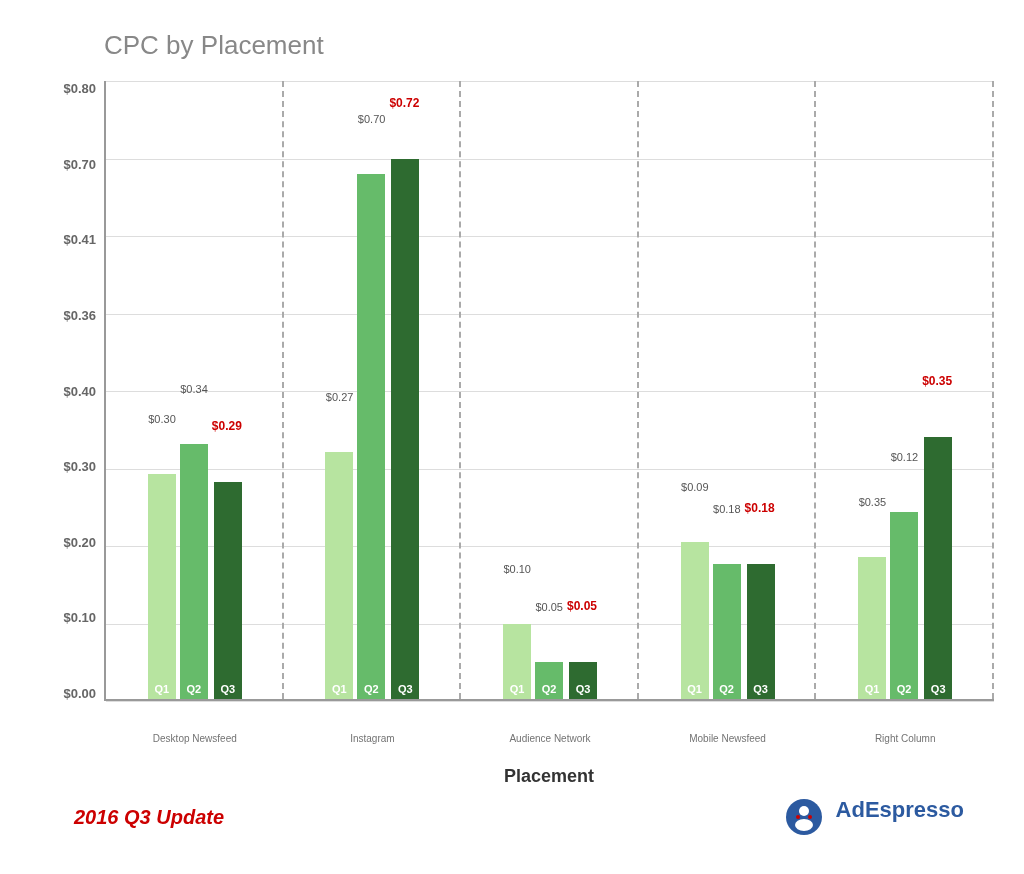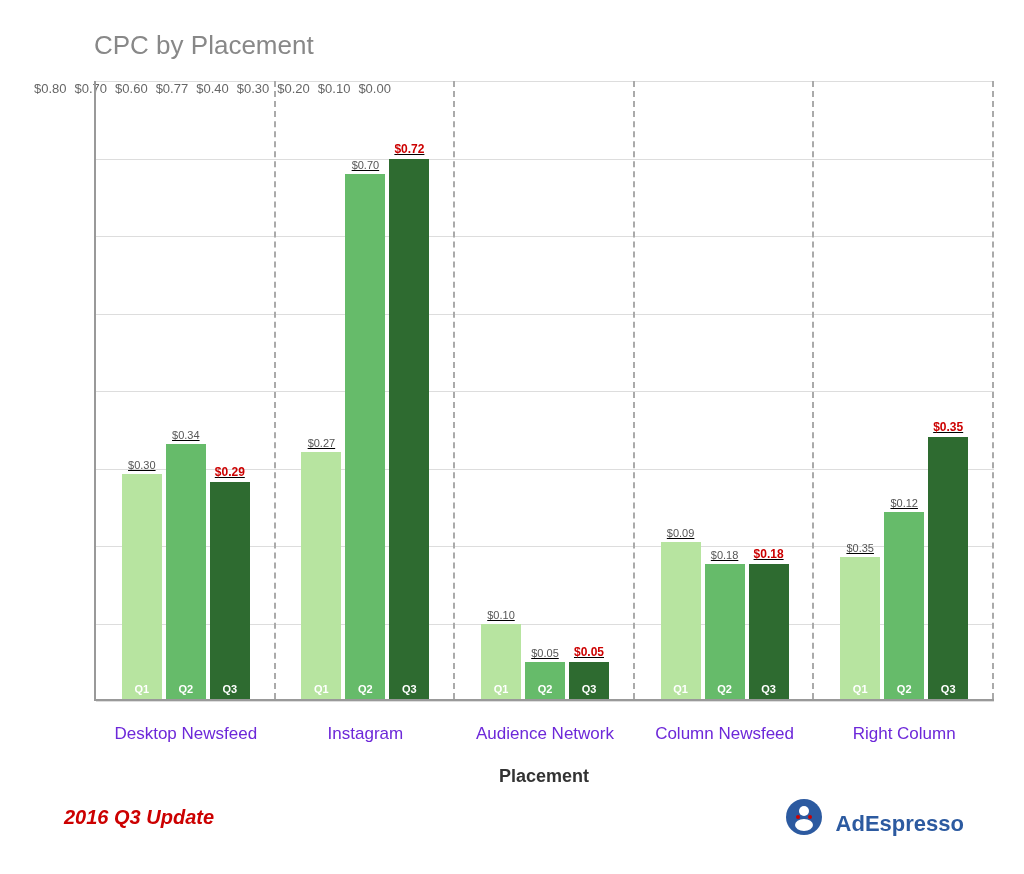--- a/index.html
+++ b/index.html
@@ -8,21 +8,21 @@
       font-family: 'Arial', sans-serif;
       width: 1024px;
       height: 874px;
       overflow: hidden;
     }
     .chart-container {
       width: 1024px;
       height: 874px;
       background: #fff;
       position: relative;
-      padding: 30px 30px 80px 34px;
+      padding: 30px 30px 80px 44px;
     }
     .chart-title {
       font-size: 26px;
       color: #888;
       font-weight: 400;
       margin-bottom: 20px;
       margin-left: 60px;
     }
     .chart-area {
       display: flex;
@@ -30,22 +30,23 @@
       height: 620px;
       margin-left: 60px;
     }
     .y-axis {
       position: absolute;
       left: -60px;
       top: 0;
       bottom: 0;
       width: 60px;
       display: flex;
-      flex-direction: row;
+      flex-direction: column;
       justify-content: space-between;
+      font-weight: bold;
     }
     .y-label {
       font-size: 13px;
       color: #666;
       text-align: right;
       padding-right: 8px;
     }
     .grid-and-bars {
       flex: 1;
       position: relative;
@@ -89,27 +90,27 @@
       border-right: 2px dashed #aaa;
     }
     .bar-set {
       display: flex;
       align-items: flex-end;
       gap: 4px;
     }
     .bar-wrapper {
       display: flex;
       flex-direction: column;
-      align-items: center;
-      position: relative;
-      text-decoration: underline;
+      align-items: flex-end;
+      position: relative;
     }
     .bar {
-      width: 40px;
-      position: relative;
+      width: 28px;
+      position: relative;
+      margin-top: 46px;
     }
     .bar-label {
       font-size: 11px;
       color: #555;
       text-align: center;
       margin-bottom: 3px;
       white-space: nowrap;
     }
     .bar-label.highlight {
       color: #cc0000;
@@ -125,22 +126,22 @@
       bottom: 4px;
       left: 0;
       right: 0;
     }
     .placement-label {
       position: absolute;
       bottom: -45px;
       left: 0;
       right: 0;
       text-align: center;
-      font-size: 17px;
-      color: #6d28d9;
+      font-size: 10px;
+      color: #737373;
     }
     .x-axis-title {
       text-align: center;
       font-size: 18px;
       font-weight: bold;
       color: #333;
       margin-top: 65px;
       margin-left: 60px;
     }
     .footer {
@@ -151,21 +152,21 @@
       padding: 0 30px;
     }
     .footer-left {
       font-size: 20px;
       font-style: italic;
       font-weight: bold;
       color: #cc0000;
     }
     .footer-right {
       display: flex;
-      align-items: flex-end;
+      align-items: flex-start;
       gap: 12px;
     }
     .adespresso-logo-text {
       font-size: 22px;
       font-weight: bold;
       color: #2c5aa0;
     }
     .logo-icon {
       width: 40px;
       height: 40px;
@@ -175,22 +176,22 @@
 <body>
 
 <div class="chart-container">
   <div class="chart-title">CPC by Placement</div>
 
   <div class="chart-area">
 
     <div class="y-axis" id="y-axis">
         <div class="y-label">$0.80</div>
         <div class="y-label">$0.70</div>
-        <div class="y-label">$0.60</div>
-        <div class="y-label">$0.77</div>
+        <div class="y-label">$0.41</div>
+        <div class="y-label">$0.36</div>
         <div class="y-label">$0.40</div>
         <div class="y-label">$0.30</div>
         <div class="y-label">$0.20</div>
         <div class="y-label">$0.10</div>
         <div class="y-label">$0.00</div>
       </div>
 
     <div class="grid-and-bars">
       <div class="grid-lines" id="grid-lines">
           <div class="grid-line" style="top: 620px;"></div>
@@ -287,21 +288,21 @@
                   <div class="quarter-label">Q2</div>
                 </div>
               </div>
               <div class="bar-wrapper">
                 <div class="bar-label highlight">$0.18</div>
                 <div class="bar" style="height: 135px; background-color: rgb(46, 107, 48); position: relative;">
                   <div class="quarter-label">Q3</div>
                 </div>
               </div>
             </div>
-            <div class="placement-label">Column Newsfeed</div>
+            <div class="placement-label">Mobile Newsfeed</div>
           </div>
           <div class="placement-group">
             <div class="bar-set">
               <div class="bar-wrapper">
                 <div class="bar-label">$0.35</div>
                 <div class="bar" style="height: 142.5px; background-color: rgb(183, 228, 160); position: relative;">
                   <div class="quarter-label">Q1</div>
                 </div>
               </div>
               <div class="bar-wrapper">

